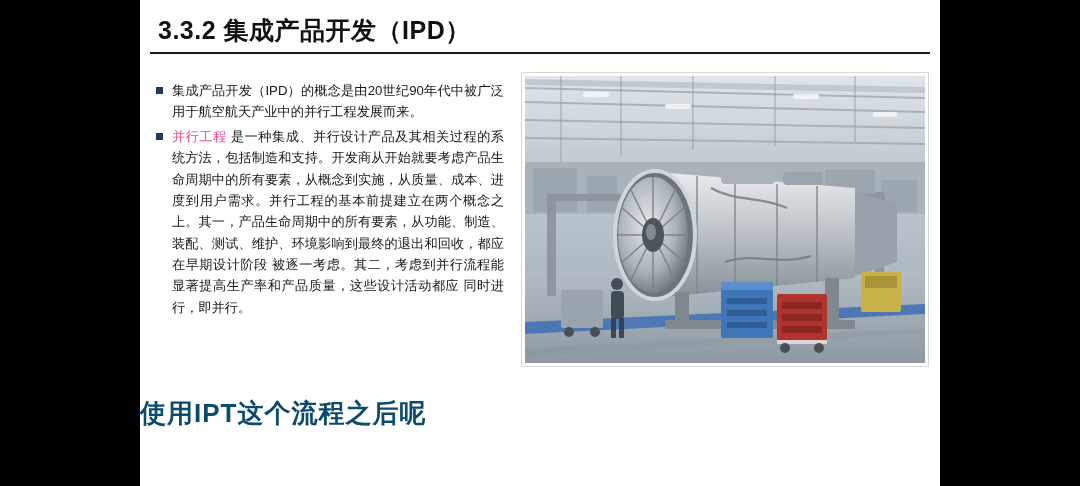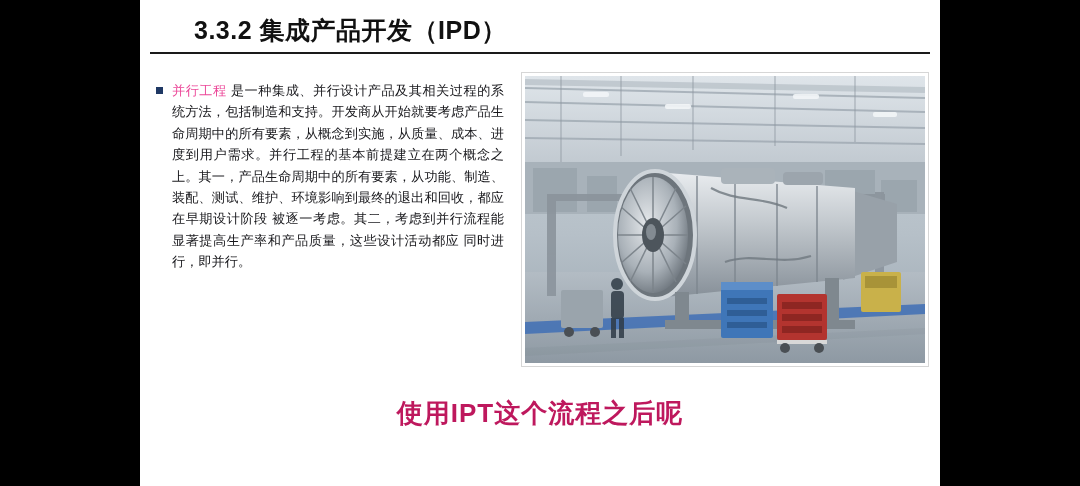--- a/index.html
+++ b/index.html
@@ -33,21 +33,20 @@
 
   .title {
     position: absolute;
     left: 18px;
     top: 14px;
     font-size: 25px;
     font-weight: bold;
     color: #111;
     letter-spacing: 0.5px;
     white-space: nowrap;
-    margin-left: 36px;
   }
   .title-rule {
     position: absolute;
     left: 10px;
     top: 52px;
     width: 780px;
     height: 2px;
     background: #1a1a1a;
   }
 
@@ -93,40 +92,43 @@
     overflow: hidden;
     background: #b9c3cb;
   }
   .photo svg { display: block; }
 
   .caption {
     position: absolute;
     left: 0;
     top: 396px;
     width: 800px;
-    text-align: center;
     font-size: 26px;
     font-weight: bold;
-    color: #be185d;
+    color: #0c4a6e;
     letter-spacing: 1px;
   }
 </style>
 </head>
 <body>
 
 <div class="bar-left"></div>
 <div class="bar-right"></div>
 
 <div class="slide">
 
   <div class="title">3.3.2 集成产品开发（IPD）</div>
   <div class="title-rule"></div>
 
   <div class="bullets">
 
+    <div class="bullet">
+      <span class="marker"></span>
+      <span>集成产品开发（IPD）的概念是由20世纪90年代中被广泛用于航空航天产业中的并行工程发展而来。</span>
+    </div>
 
     <div class="bullet">
       <span class="marker"></span>
       <span class="hl-red">并行工程</span>
       <span>是一种集成、并行设计产品及其相关过程的系统方法，包括制造和支持。开发商从开始就要考虑产品生命周期中的所有要素，从概念到实施，从质量、成本、进度到用户需求。并行工程的基本前提建立在两个概念之上。其一，产品生命周期中的所有要素，从功能、制造、装配、测试、维护、环境影响到最终的退出和回收，都应在早期设计阶段 被逐一考虑。其二，考虑到并行流程能显著提高生产率和产品质量，这些设计活动都应 同时进行，即并行。</span>
     </div>
 
 
   </div>
 

